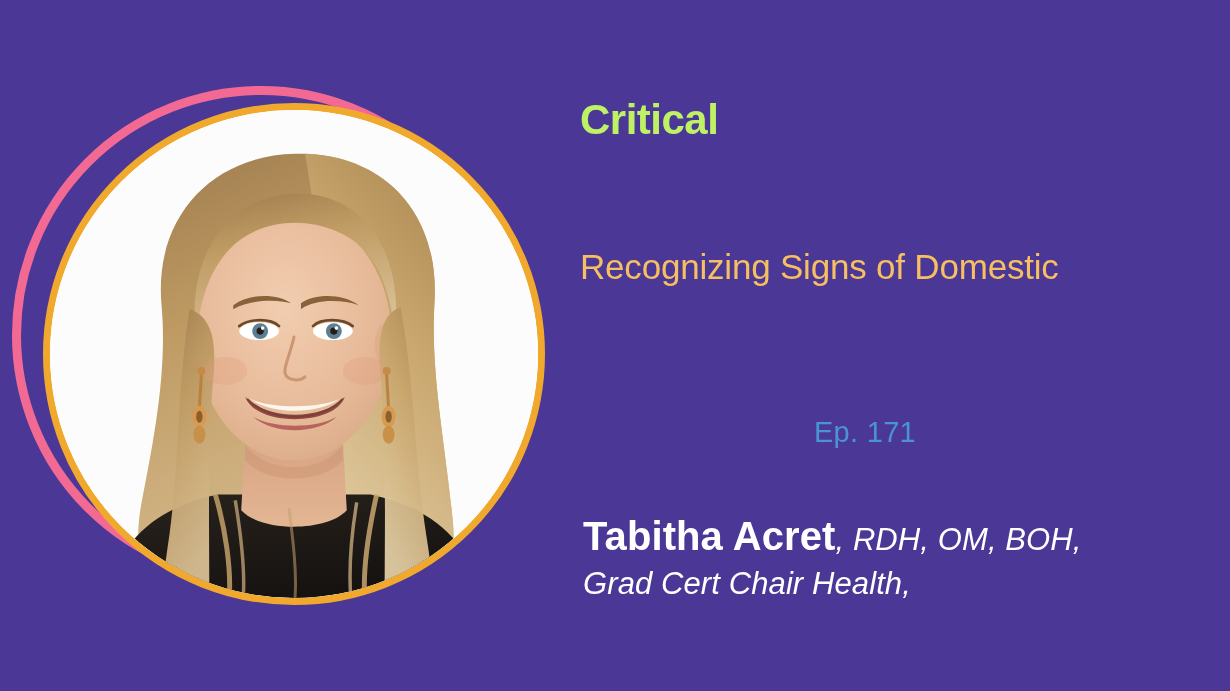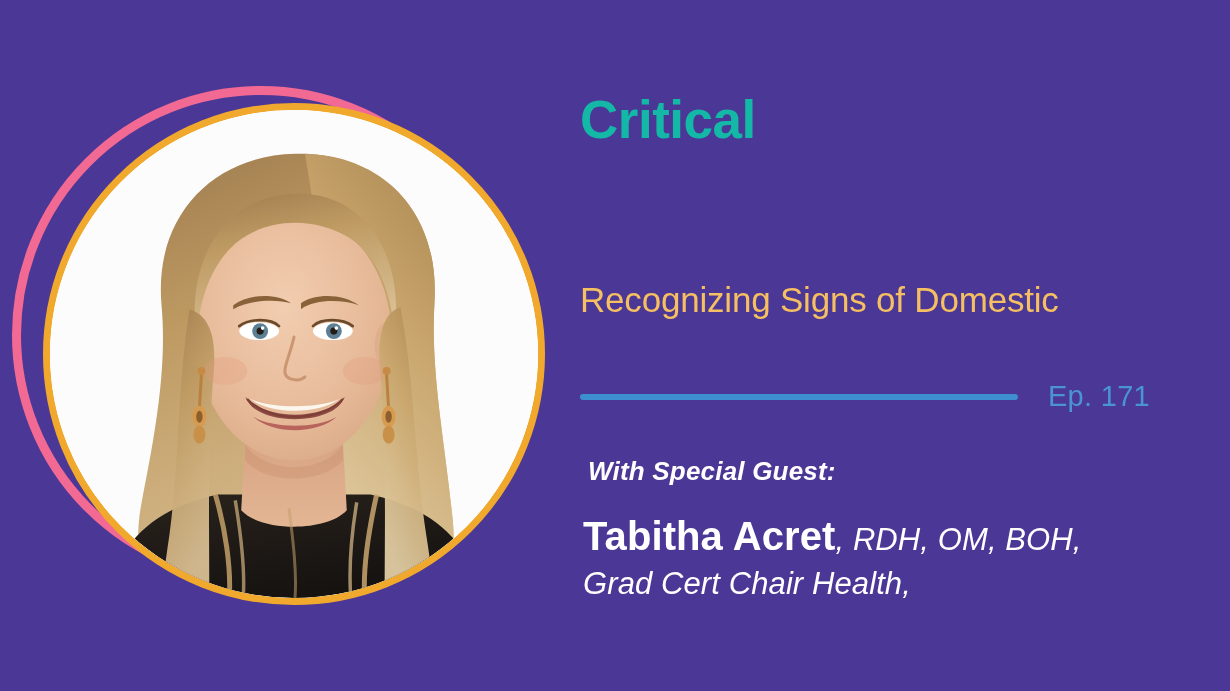--- a/index.html
+++ b/index.html
@@ -56,46 +56,46 @@
   .text-col {
     position:absolute;
     left:580px; top:0;
     width:640px; height:691px;
   }
 
   .title {
     position:absolute;
     left:0; top:92px;
     width:620px;
-    color:#14b8a6;
-    font-size:53px;
+    color:#bef264;
+    font-size:42px;
     font-weight:bold;
     line-height:56px;
     letter-spacing:-0.5px;
   }
 
   .subtitle {
     position:absolute;
     left:0; top:244px;
     width:630px;
     color:#f5bf62;
     font-size:35px;
     font-weight:normal;
     line-height:45px;
     letter-spacing:-0.2px;
-    margin-top:33px;
   }
 
   .ep-row {
     position:absolute;
     left:0; top:380px;
     width:570px;
     display:flex;
     align-items:center;
     gap:30px;
+    flex-direction:column;
   }
   .ep-rule {
     flex:1 1 auto;
     height:6px;
     background:#3e8fd0;
     border-radius:3px;
   }
   .ep-label {
     flex:0 0 auto;
     color:#4a93d4;
@@ -254,21 +254,20 @@
 
     <div class="subtitle">
       <span>Recognizing Signs of Domestic</span><br>
     </div>
 
     <div class="ep-row">
       <div class="ep-rule"></div>
       <div class="ep-label">Ep. 171</div>
     </div>
 
-    <div class="guest-intro">With Special Guest:</div>
 
     <div class="guest-name-block">
       <span class="guest-name">Tabitha Acret</span><span class="guest-creds">, RDH, OM, BOH,</span><br>
       <span class="guest-creds">Grad Cert Chair Health,</span><br>
     </div>
 
   </div>
 </div>
 
 </body></html>

